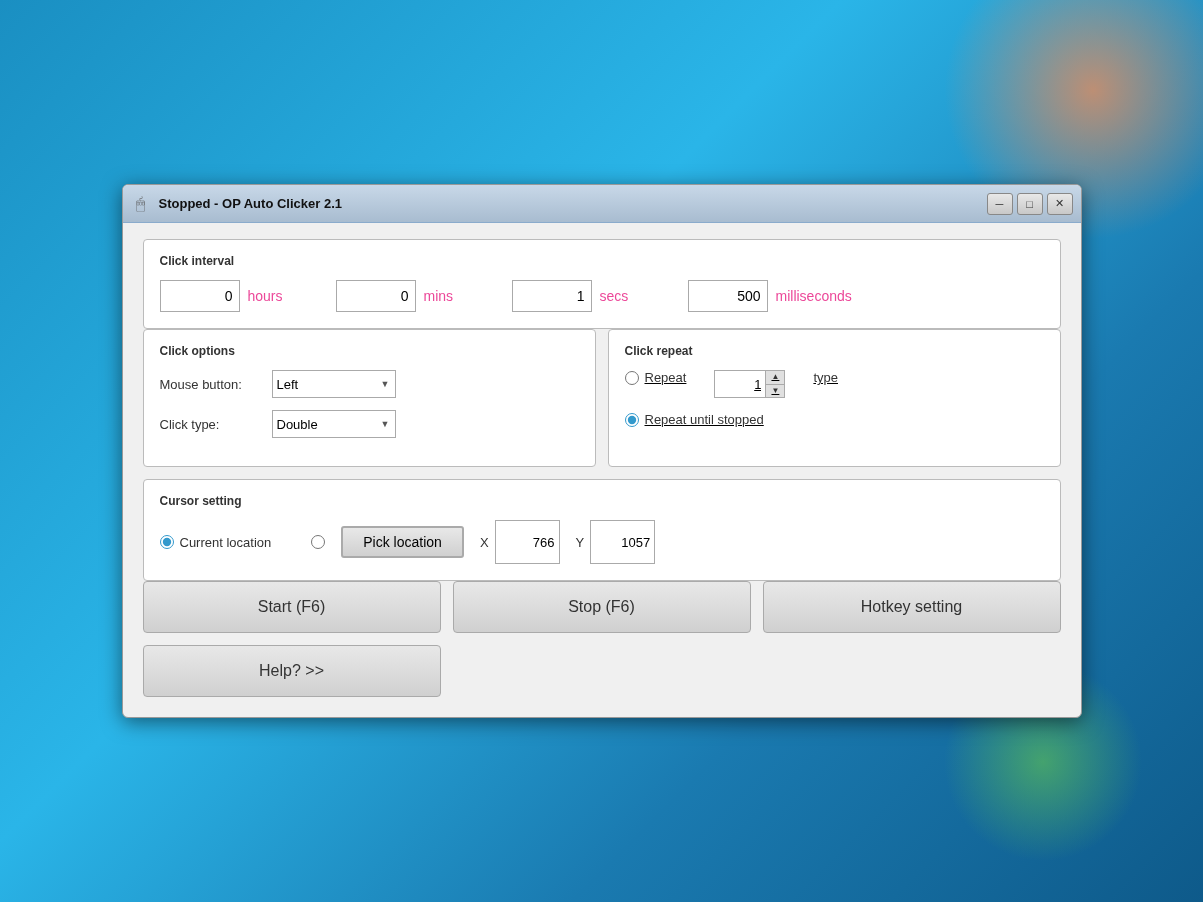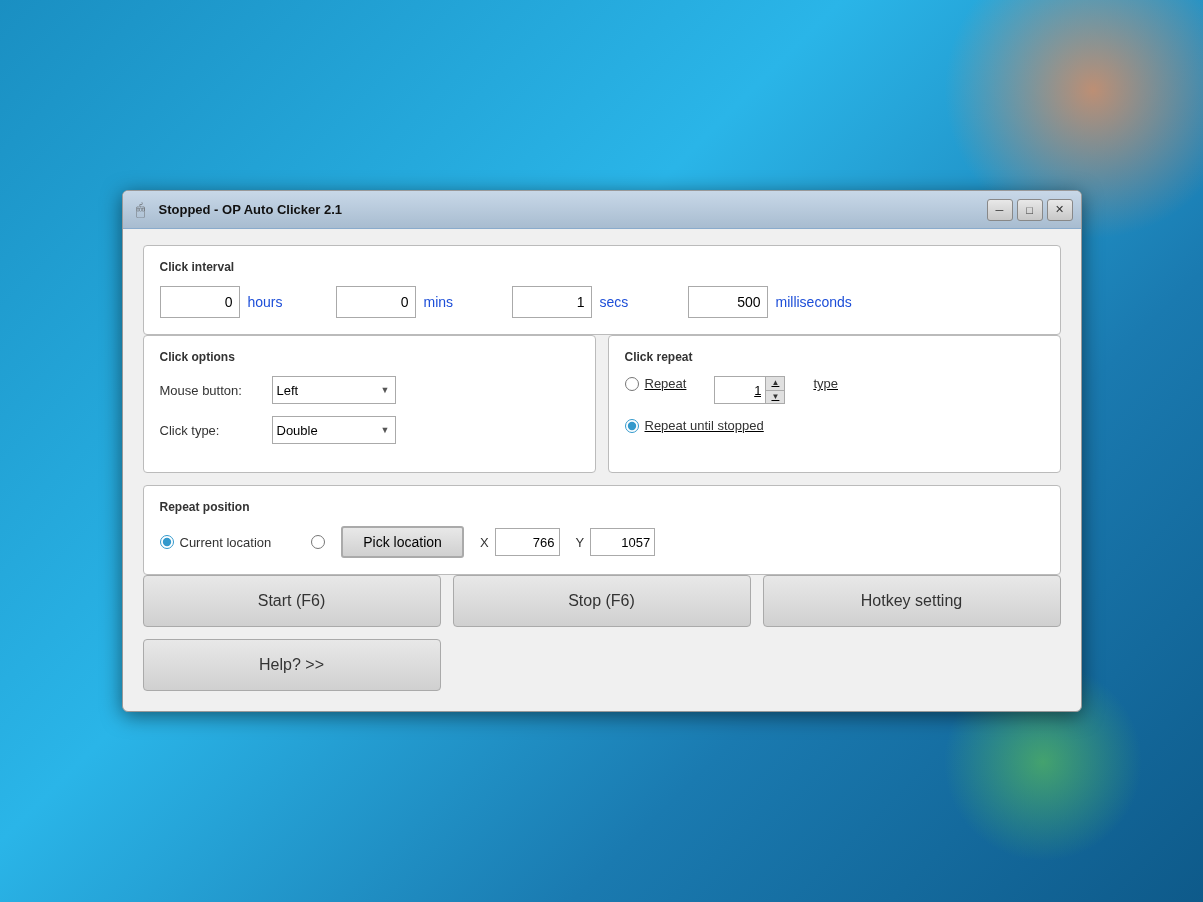--- a/index.html
+++ b/index.html
@@ -118,21 +118,21 @@
       border: 1px solid #aaa;
       background: white;
       text-align: right;
       padding-right: 6px;
       font-size: 14px;
       font-family: inherit;
     }
 
     .interval-unit {
       font-size: 14px;
-      color: #1d4ed8;
+      color: #ec4899;
       min-width: 80px;
     }
 
     
     .two-col {
       display: flex;
       gap: 12px;
       margin-bottom: 12px;
     }
 
@@ -277,21 +277,21 @@
     .coord-wrapper {
       display: flex;
       align-items: center;
       gap: 6px;
       font-size: 13px;
       color: #333;
     }
 
     .coord-input {
       width: 65px;
-      height: 28px;
+      height: 44px;
       border: 1px solid #aaa;
       background: white;
       text-align: right;
       padding-right: 4px;
       font-size: 13px;
       font-family: inherit;
     }
 
     
     .bottom-buttons {
@@ -387,21 +387,21 @@
           <label class="radio-label">
             <input type="radio" class="radio-input" name="repeat" checked="" style="">
             <span>Repeat until stopped</span>
           </label>
         </div>
       </div>
 
     </div>
 
     <div class="section">
-      <div class="section-label">Repeat position</div>
+      <div class="section-label">Cursor setting</div>
       <div class="cursor-row">
         <label class="radio-label">
           <input type="radio" class="radio-input" name="cursor" checked="" style="">
           <span>Current location</span>
         </label>
         <label class="radio-label" style="margin-left: 24px;">
           <input type="radio" class="radio-input" name="cursor" style="">
         </label>
         <button class="pick-btn">Pick location</button>
         <div class="coord-wrapper">

